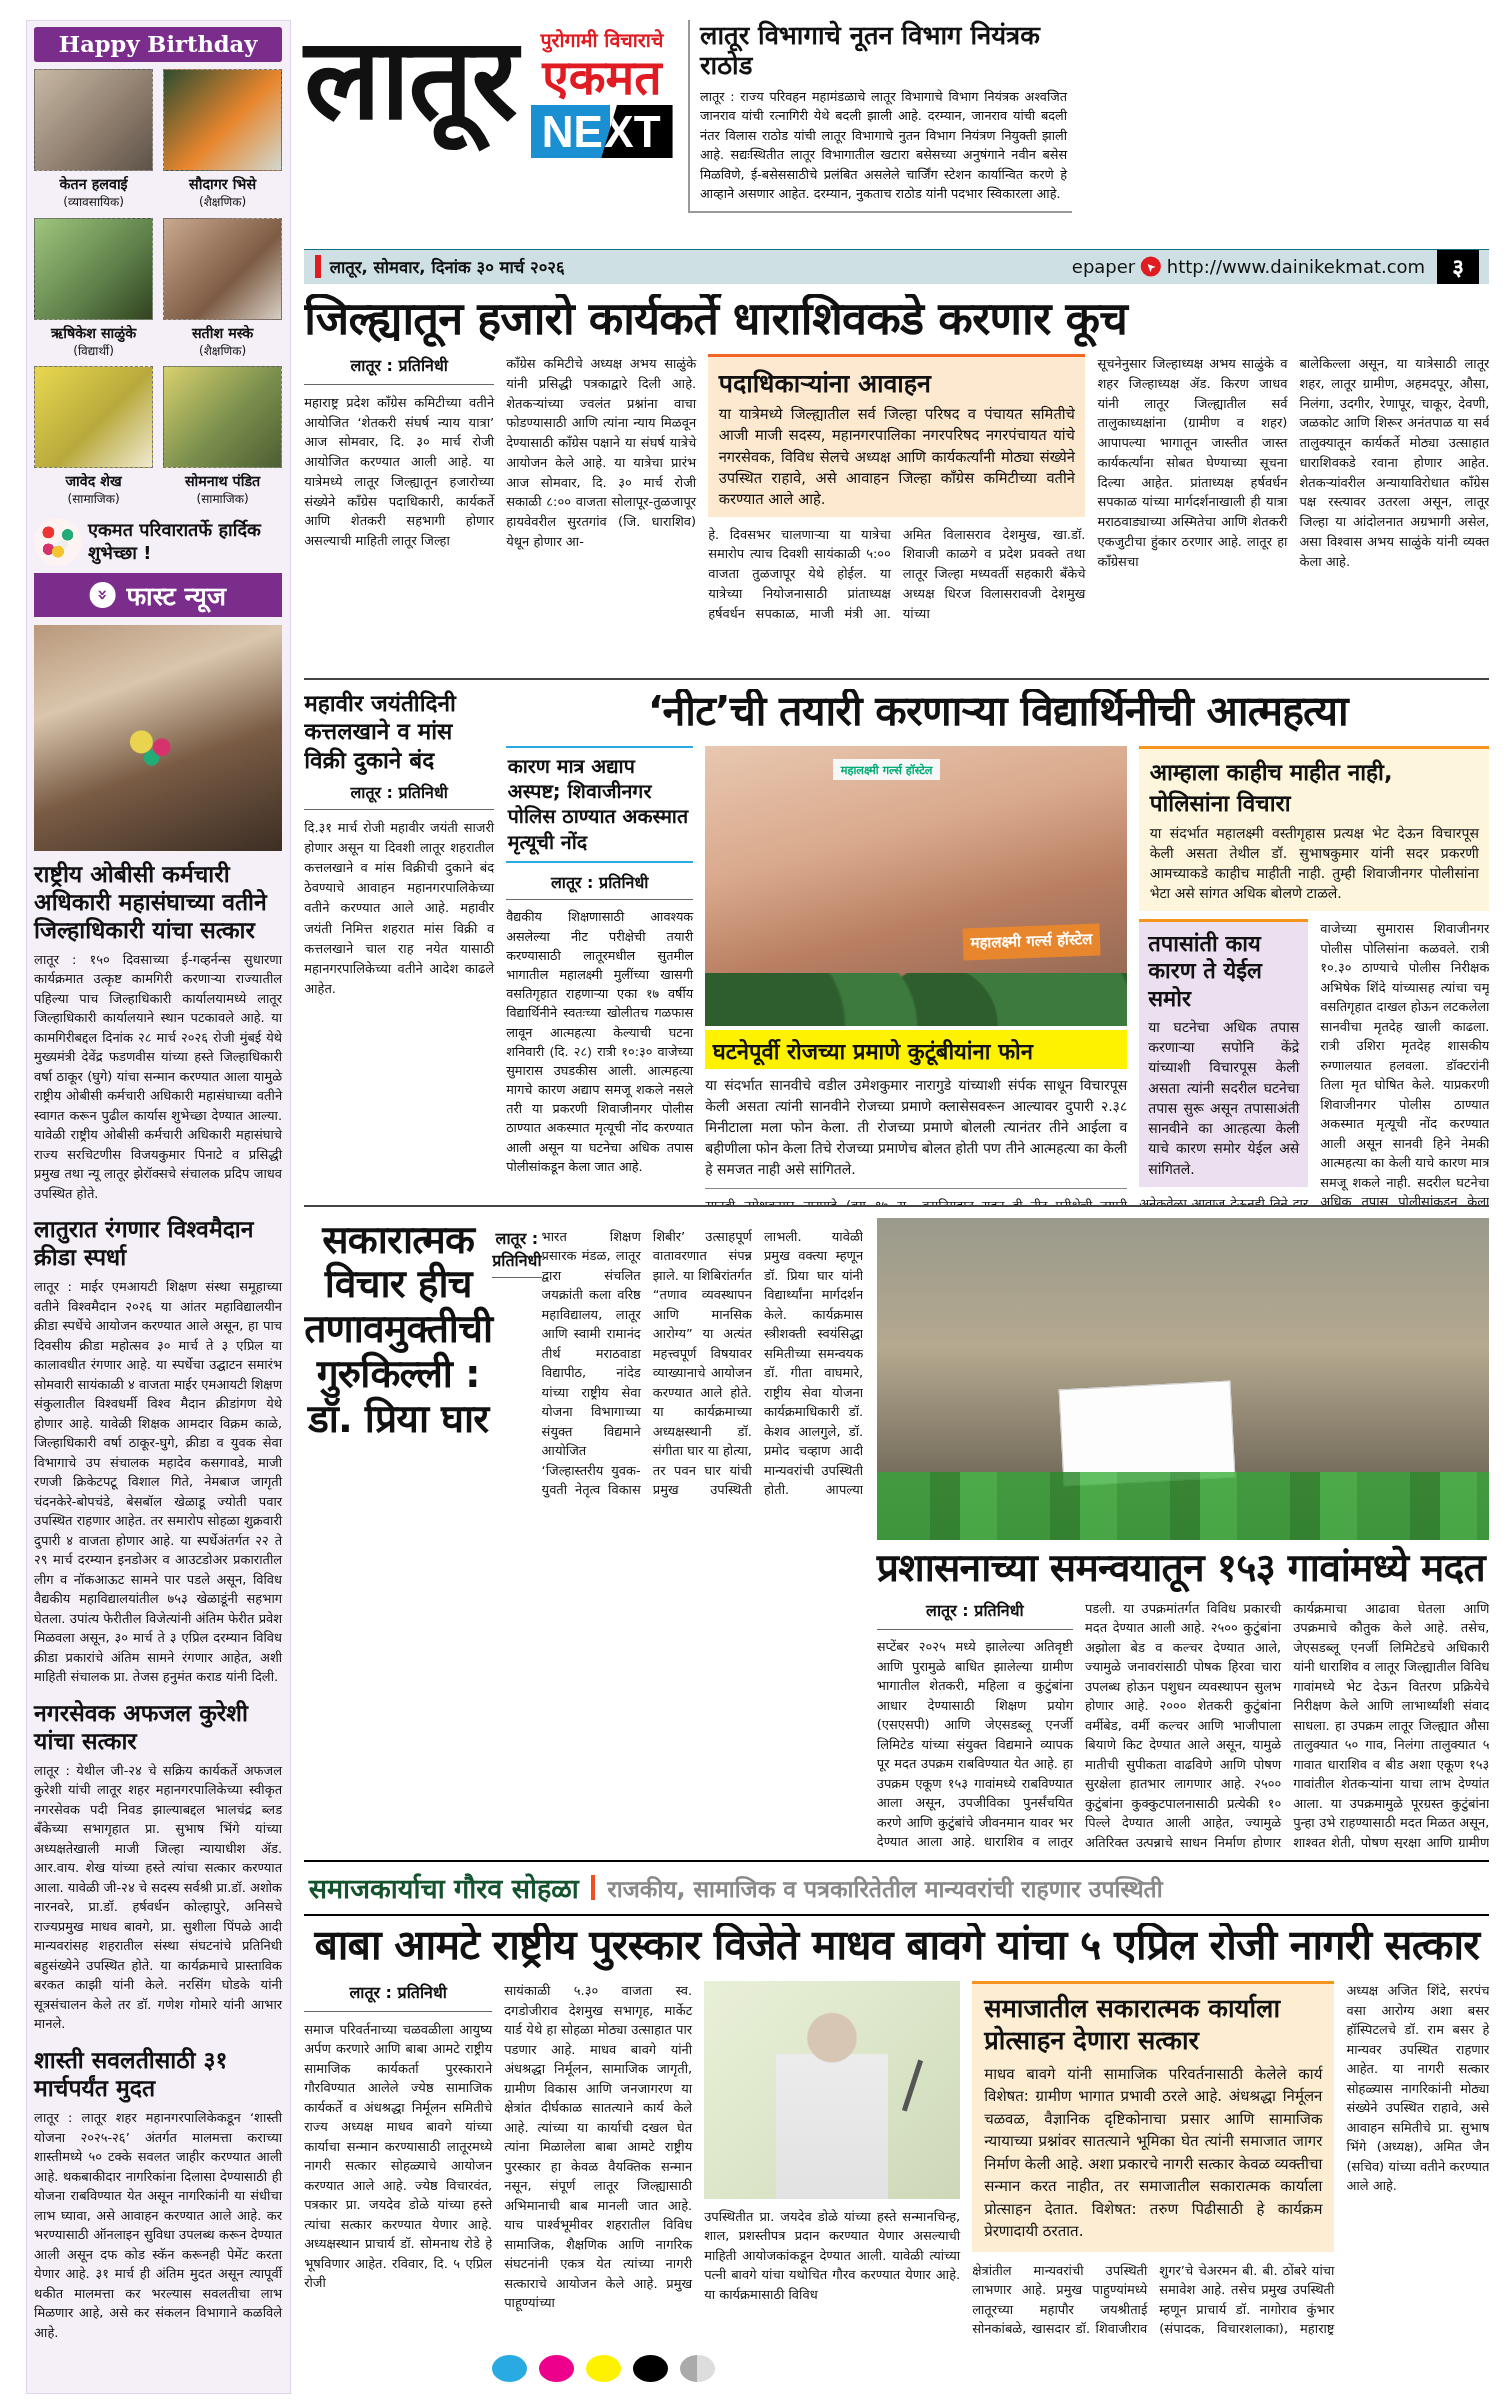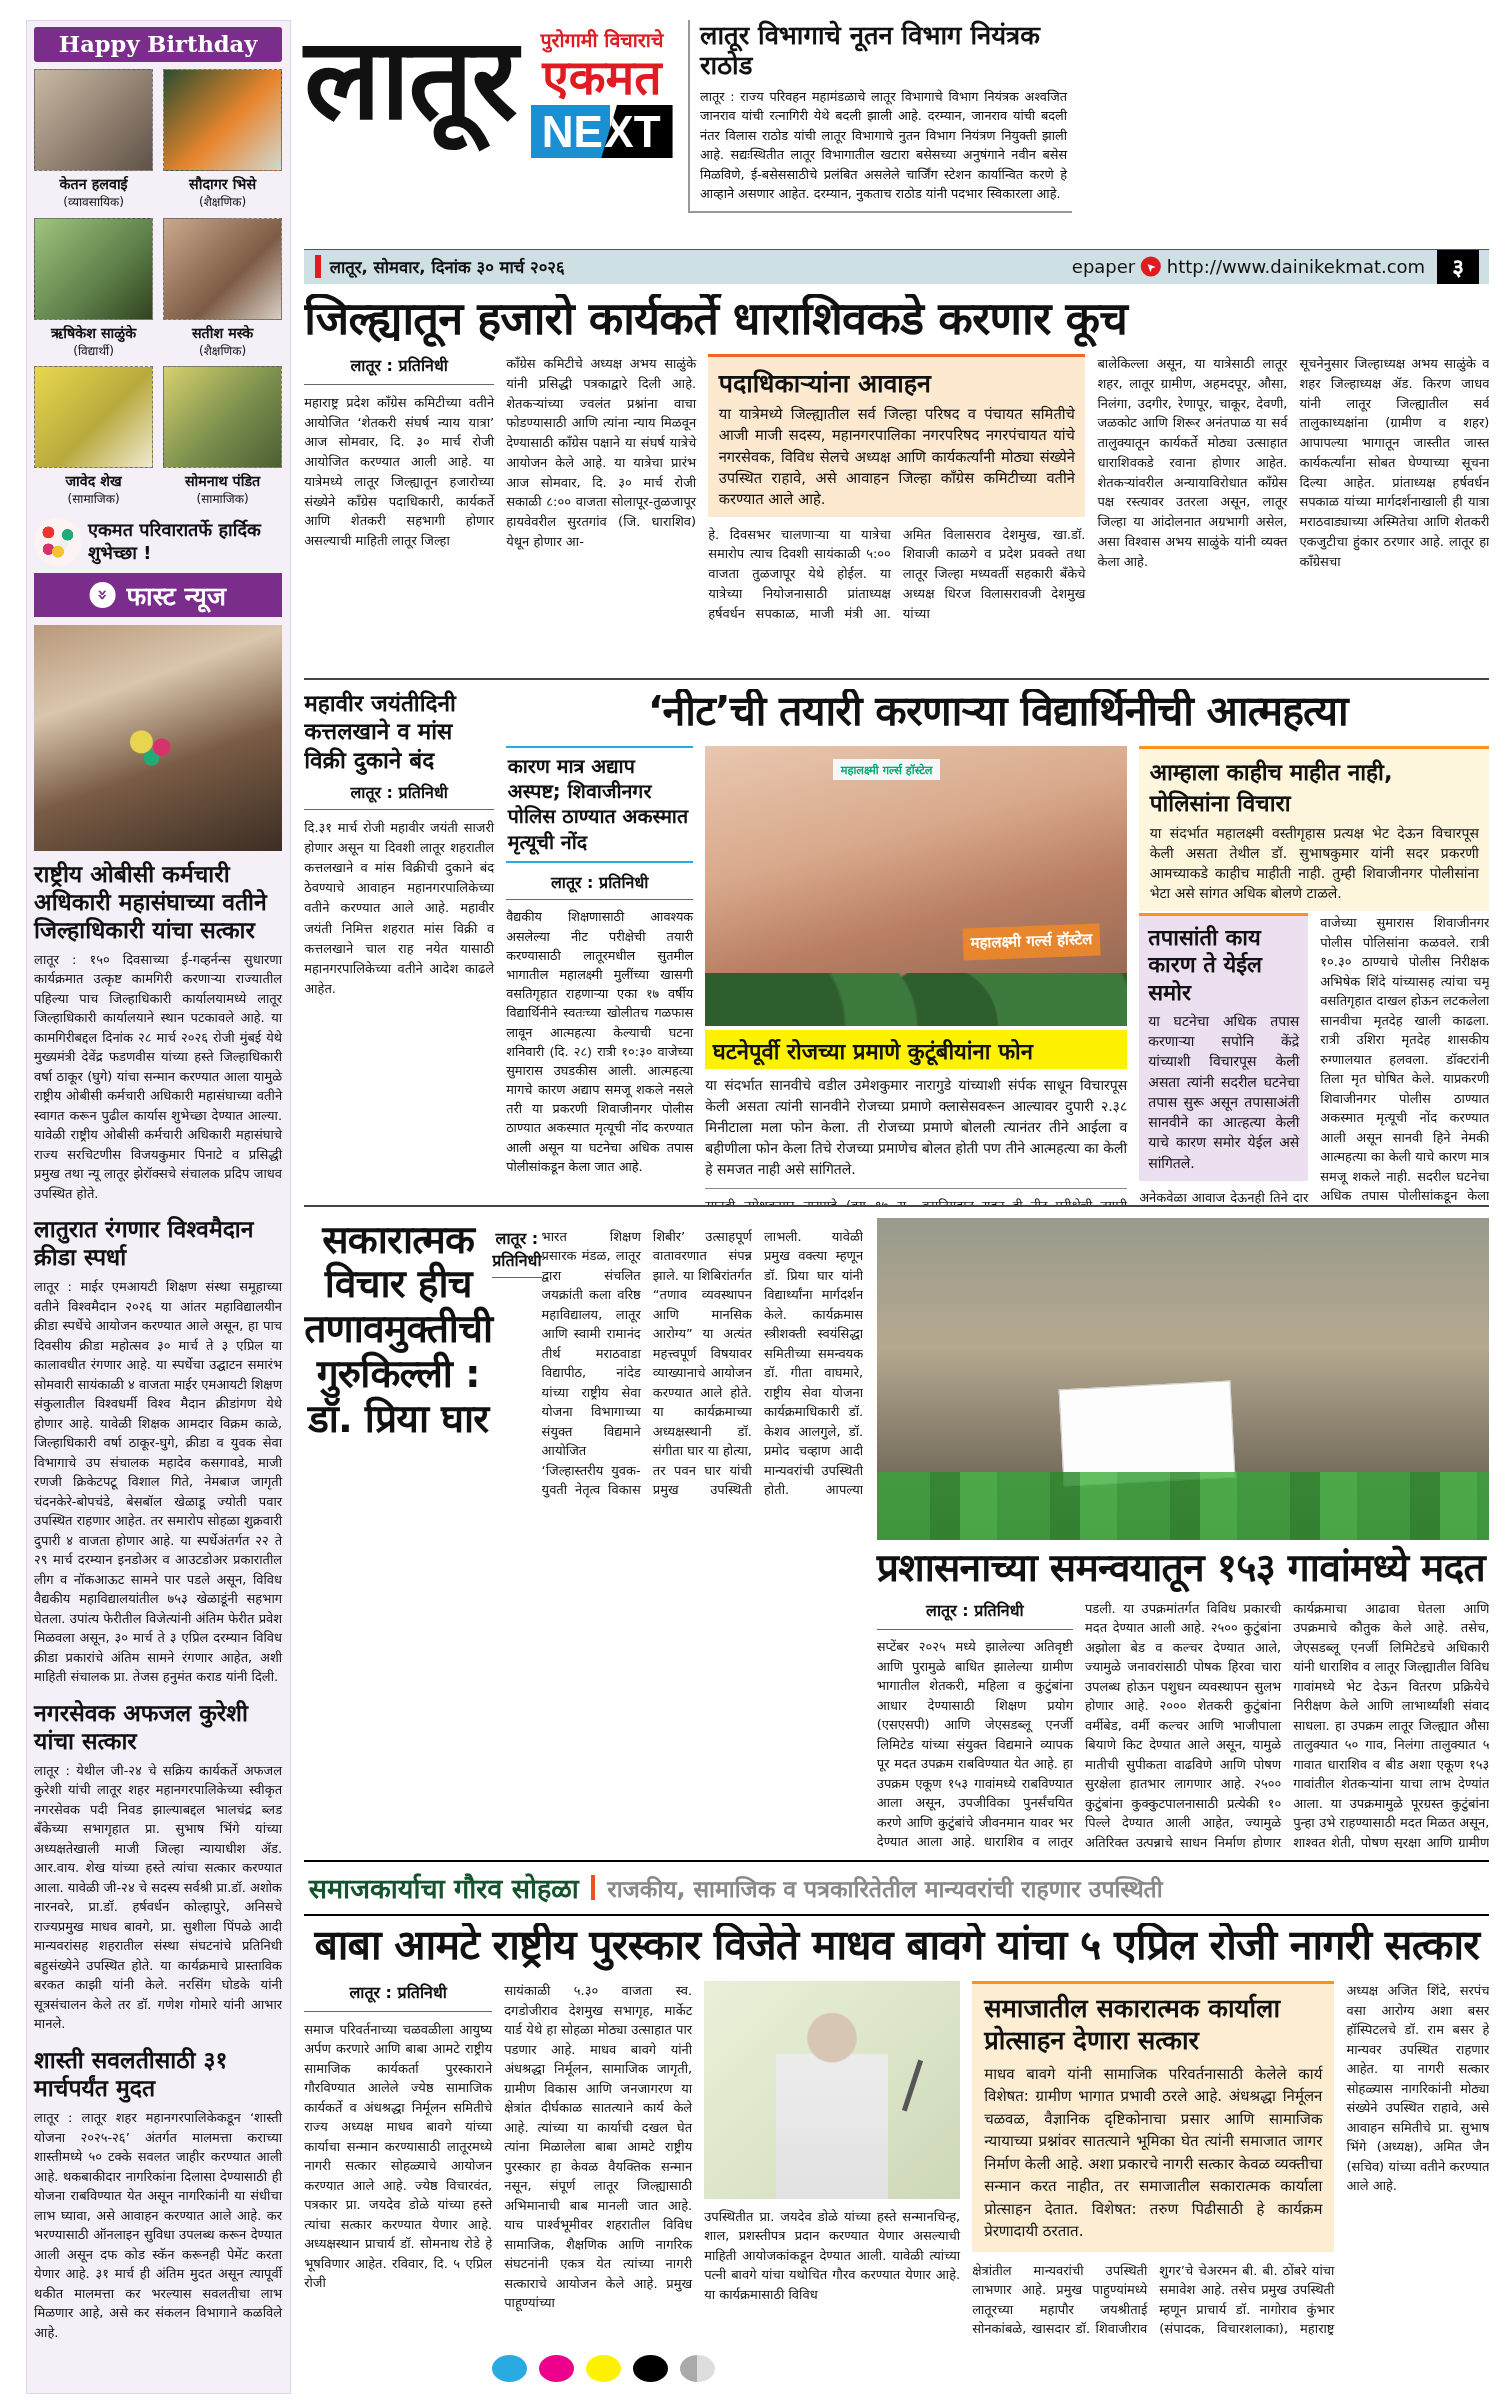--- a/index.html
+++ b/index.html
@@ -80,21 +80,21 @@
   .hostel-sign2 { position:absolute; left:128px; top:13.6px; background:#f7f7f7; color:#0a7; font-weight:bold; font-size:11.3px; padding:3px 7.5px; }
   .plants { position:absolute; bottom:0; left:0; right:0; height:53px; background:radial-gradient(circle at 10% 100%,#2e5d2e 25%,transparent 26%),radial-gradient(circle at 30% 100%,#3d7a3d 28%,transparent 29%),radial-gradient(circle at 55% 100%,#2e5d2e 25%,transparent 26%),radial-gradient(circle at 78% 100%,#3d7a3d 30%,transparent 31%),radial-gradient(circle at 95% 100%,#2e5d2e 22%,transparent 23%); }
   .ycap { background:#fff200; font-weight:bold; font-size:22px; padding:4.5px 7.5px; margin-top:4.5px; }
   .ycap-body { font-size:14px; line-height:1.5; border-bottom:1.5px solid #888; padding:6px 0 7.5px; }
   .neet-box-col { flex:1; }
   .cream-box { background:#fdf6dc; border-top:3.8px solid #f7941d; padding:7.5px 10.5px; }
   .cream-t { font-weight:bold; font-size:22.6px; margin-bottom:4.5px; }
   .box-b { font-size:14px; line-height:1.45; }
   .purple-box { background:#ecdff0; border-top:3.8px solid #f7941d; padding:7.5px 9px; }
   .purple-t { font-weight:bold; font-size:22px; line-height:1.25; margin-bottom:4.5px; }
-  .neet-bottom { display:flex; gap:12px; margin-top:2px; }
+  .neet-bottom { display:flex; gap:12px; margin-top:8px; }
   .half { flex:1; font-size:13px; line-height:1.5; }
 
   
   .midrow { display:flex; gap:13.6px; margin-top:10.5px; height:630px; overflow:hidden; }
   .workshop { width:559px; flex:0 0 559px; display:flex; flex-direction:row; }
   .ws-h1 { font-weight:bold; font-size:39px; text-align:center; line-height:1.15; letter-spacing:-0.8px; }
   .ws-cols { column-count:3; column-gap:12px; font-size:13px; line-height:1.5; margin-top:9px; height:280px; overflow:hidden; }
   .ws-photo { margin-top:7.5px; flex:1; background:linear-gradient(180deg,#6b4a3a 0%,#7d574a 55%,#4a332b 100%); position:relative; overflow:hidden; }
   .screen { position:absolute; left:24%; top:6%; width:36%; height:42%; background:#f2efe9; border:4.5px solid #555; }
   .podium { position:absolute; right:4%; bottom:0; width:20%; height:55%; background:#f5f5f5; }
@@ -246,24 +246,24 @@
           <p class="jc">काँग्रेस कमिटीचे अध्यक्ष अभय साळुंके यांनी प्रसिद्धी पत्रकाद्वारे दिली आहे. शेतकऱ्यांच्या ज्वलंत प्रश्नांना वाचा फोडण्यासाठी आणि त्यांना न्याय मिळवून देण्यासाठी काँग्रेस पक्षाने या संघर्ष यात्रेचे आयोजन केले आहे. या यात्रेचा प्रारंभ आज सोमवार, दि. ३० मार्च रोजी सकाळी ८:०० वाजता सोलापूर-तुळजापूर हायवेवरील सुरतगांव (जि. धाराशिव) येथून होणार आ-</p>
         </div>
         <div class="lmid">
           <div class="appeal">
             <div class="appeal-t">पदाधिकाऱ्यांना आवाहन</div>
             <div class="appeal-b jc">या यात्रेमध्ये जिल्ह्यातील सर्व जिल्हा परिषद व पंचायत समितीचे आजी माजी सदस्य, महानगरपालिका नगरपरिषद नगरपंचायत यांचे नगरसेवक, विविध सेलचे अध्यक्ष आणि कार्यकर्त्यांनी मोठ्या संख्येने उपस्थित राहावे, असे आवाहन जिल्हा काँग्रेस कमिटीच्या वतीने करण्यात आले आहे.</div>
           </div>
           <p class="twocol jc">हे. दिवसभर चालणाऱ्या या यात्रेचा समारोप त्याच दिवशी सायंकाळी ५:०० वाजता तुळजापूर येथे होईल. या यात्रेच्या नियोजनासाठी प्रांताध्यक्ष हर्षवर्धन सपकाळ, माजी मंत्री आ. अमित विलासराव देशमुख, खा.डॉ. शिवाजी काळगे व प्रदेश प्रवक्ते तथा लातूर जिल्हा मध्यवर्ती सहकारी बँकेचे अध्यक्ष धिरज विलासरावजी देशमुख यांच्या</p>
         </div>
         <div class="lcol">
+          <p class="jc">सूचनेनुसार जिल्हाध्यक्ष अभय साळुंके व शहर जिल्हाध्यक्ष ॲड. किरण जाधव यांनी लातूर जिल्ह्यातील सर्व तालुकाध्यक्षांना (ग्रामीण व शहर) आपापल्या भागातून जास्तीत जास्त कार्यकर्त्यांना सोबत घेण्याच्या सूचना दिल्या आहेत. प्रांताध्यक्ष हर्षवर्धन सपकाळ यांच्या मार्गदर्शनाखाली ही यात्रा मराठवाड्याच्या अस्मितेचा आणि शेतकरी एकजुटीचा हुंकार ठरणार आहे. लातूर हा काँग्रेसचा</p>
+        </div>
+        <div class="lcol">
           <p class="jc">बालेकिल्ला असून, या यात्रेसाठी लातूर शहर, लातूर ग्रामीण, अहमदपूर, औसा, निलंगा, उदगीर, रेणापूर, चाकूर, देवणी, जळकोट आणि शिरूर अनंतपाळ या सर्व तालुक्यातून कार्यकर्ते मोठ्या उत्साहात धाराशिवकडे रवाना होणार आहेत. शेतकऱ्यांवरील अन्यायाविरोधात काँग्रेस पक्ष रस्त्यावर उतरला असून, लातूर जिल्हा या आंदोलनात अग्रभागी असेल, असा विश्वास अभय साळुंके यांनी व्यक्त केला आहे.</p>
-        </div>
-        <div class="lcol">
-          <p class="jc">सूचनेनुसार जिल्हाध्यक्ष अभय साळुंके व शहर जिल्हाध्यक्ष ॲड. किरण जाधव यांनी लातूर जिल्ह्यातील सर्व तालुकाध्यक्षांना (ग्रामीण व शहर) आपापल्या भागातून जास्तीत जास्त कार्यकर्त्यांना सोबत घेण्याच्या सूचना दिल्या आहेत. प्रांताध्यक्ष हर्षवर्धन सपकाळ यांच्या मार्गदर्शनाखाली ही यात्रा मराठवाड्याच्या अस्मितेचा आणि शेतकरी एकजुटीचा हुंकार ठरणार आहे. लातूर हा काँग्रेसचा</p>
         </div>
       </div>
     </section>
 
     <section class="neet">
       <div class="mv-col">
         <h3 class="mv-h">महावीर जयंतीदिनी कत्तलखाने व मांस विक्री दुकाने बंद</h3>
         <div class="byline" style="margin-top:7.5px;">लातूर : प्रतिनिधी</div>
         <p class="jc" style="font-size:13px;line-height:1.55;">दि.३१ मार्च रोजी महावीर जयंती साजरी होणार असून या दिवशी लातूर शहरातील कत्तलखाने व मांस विक्रीची दुकाने बंद ठेवण्याचे आवाहन महानगरपालिकेच्या वतीने करण्यात आले आहे. महावीर जयंती निमित्त शहरात मांस विक्री व कत्तलखाने चाल राह नयेत यासाठी महानगरपालिकेच्या वतीने आदेश काढले आहेत.</p>
       </div>

